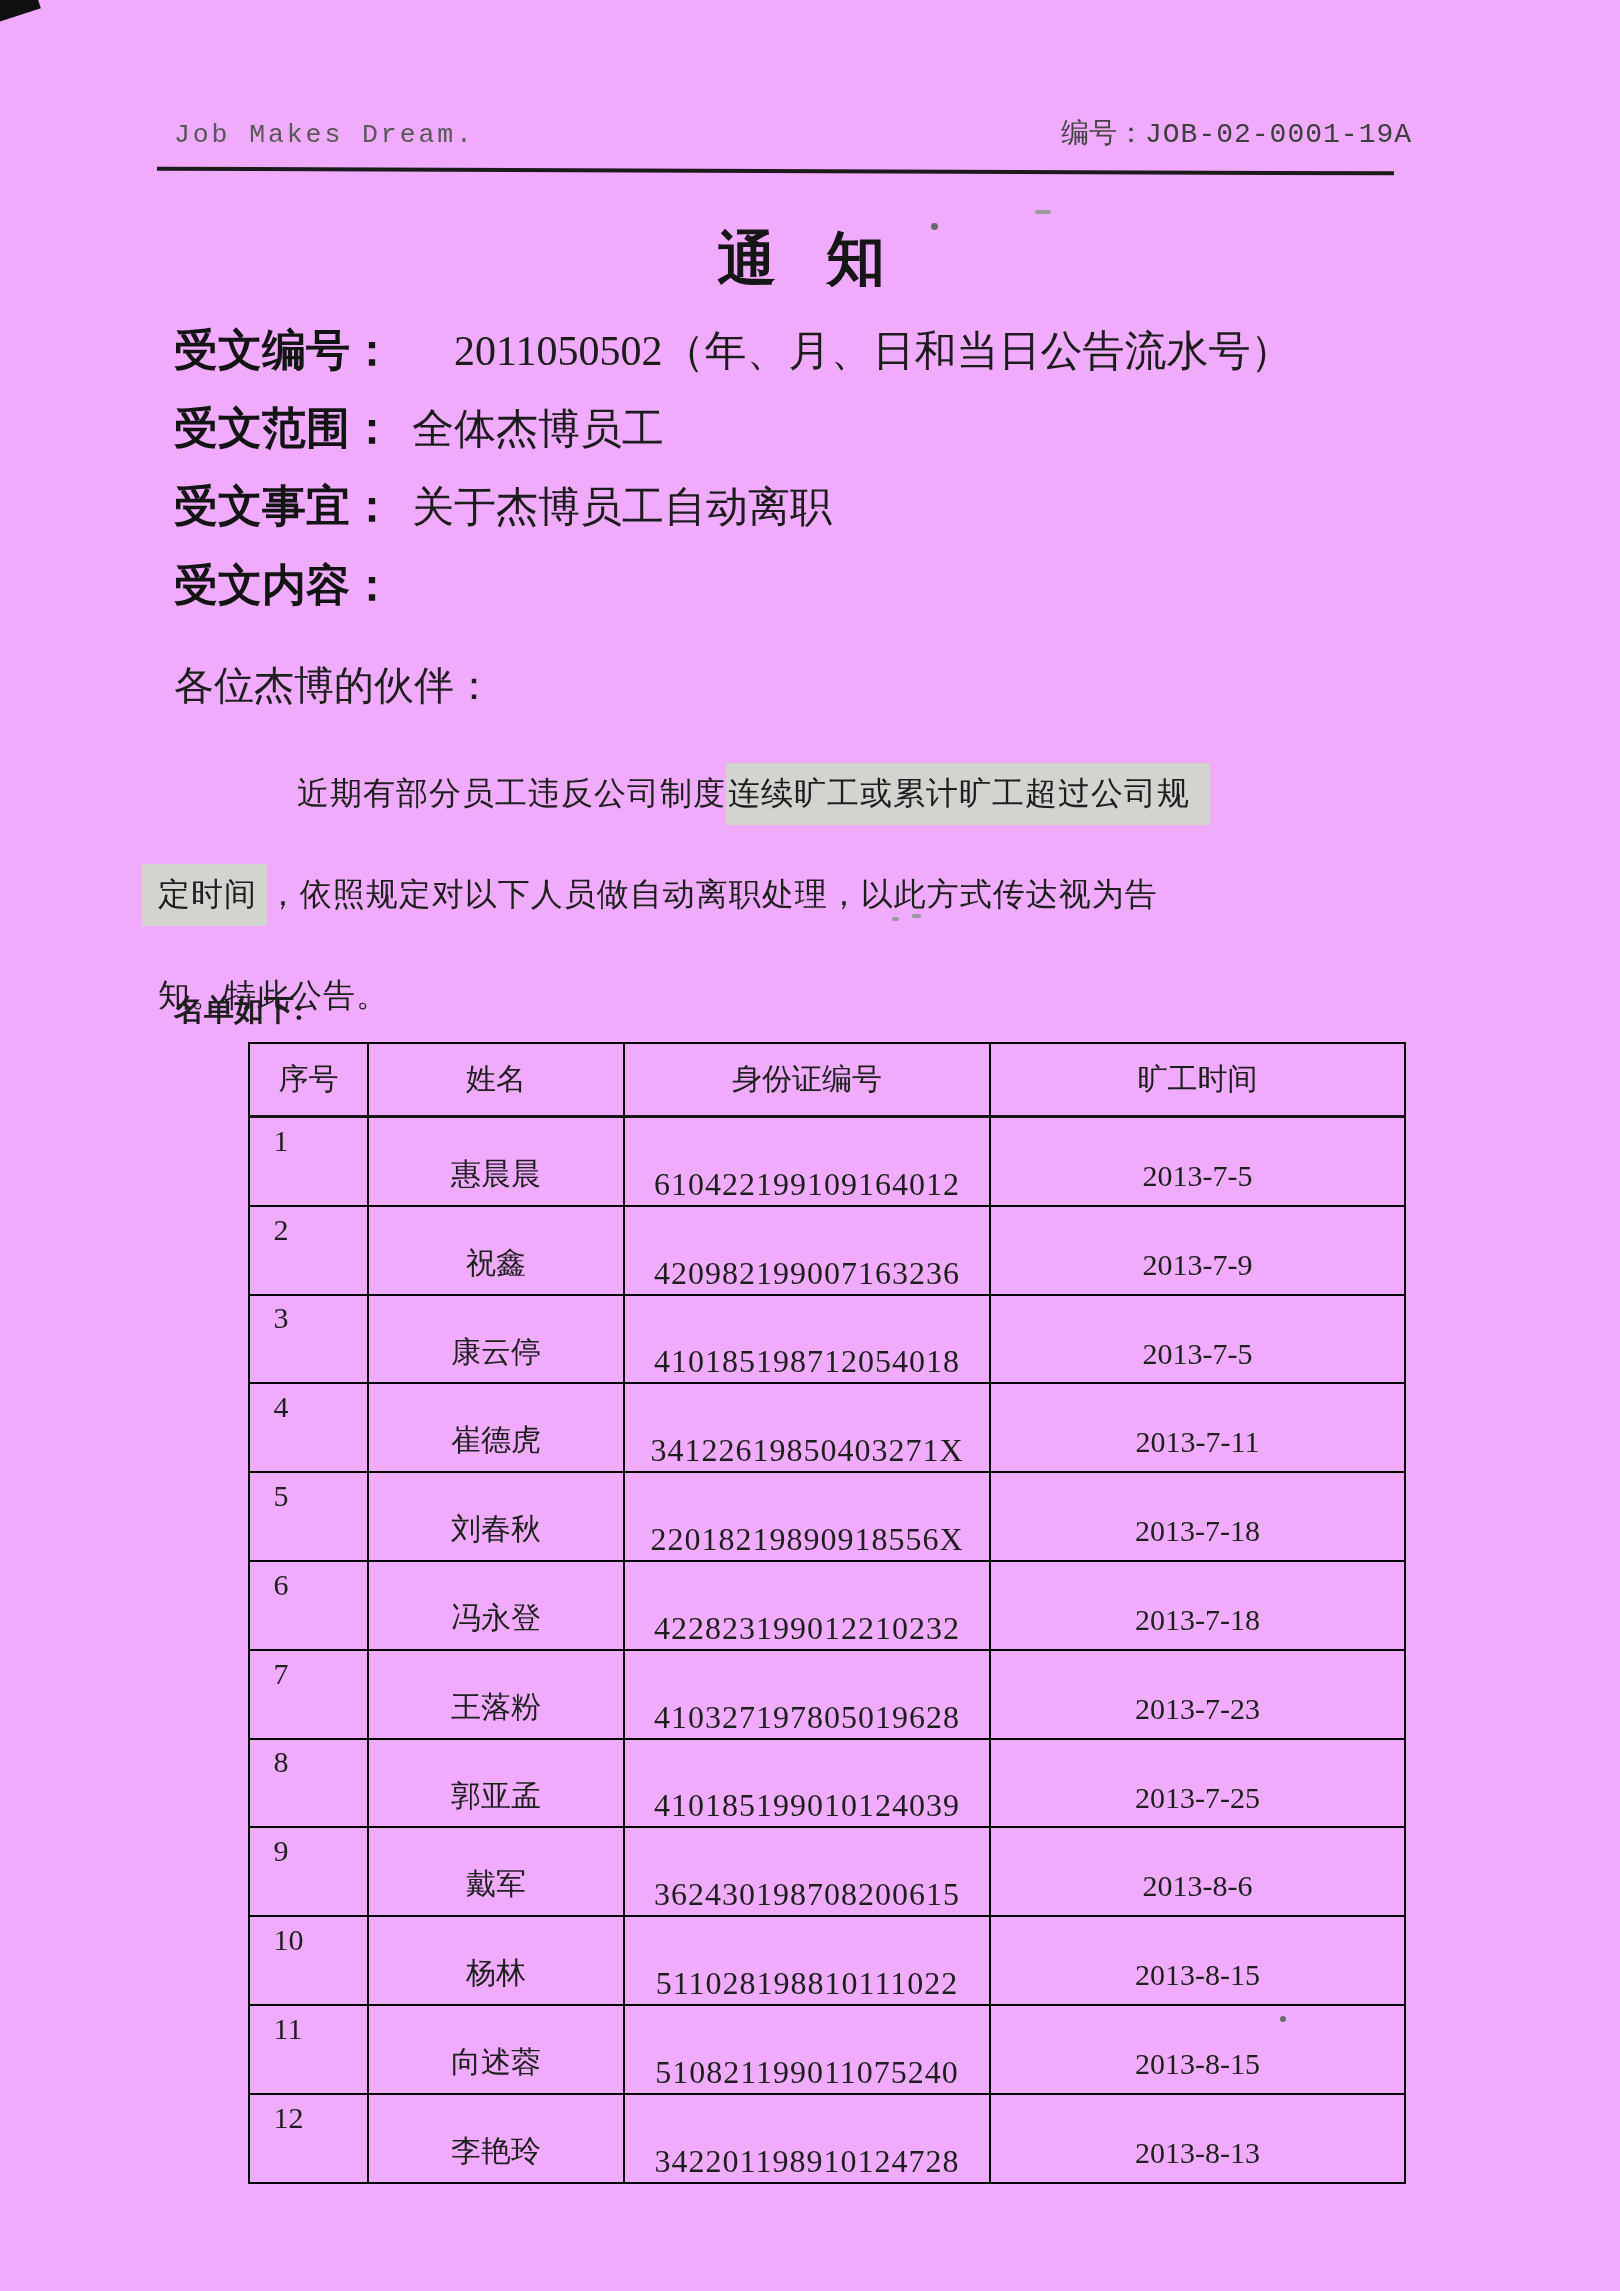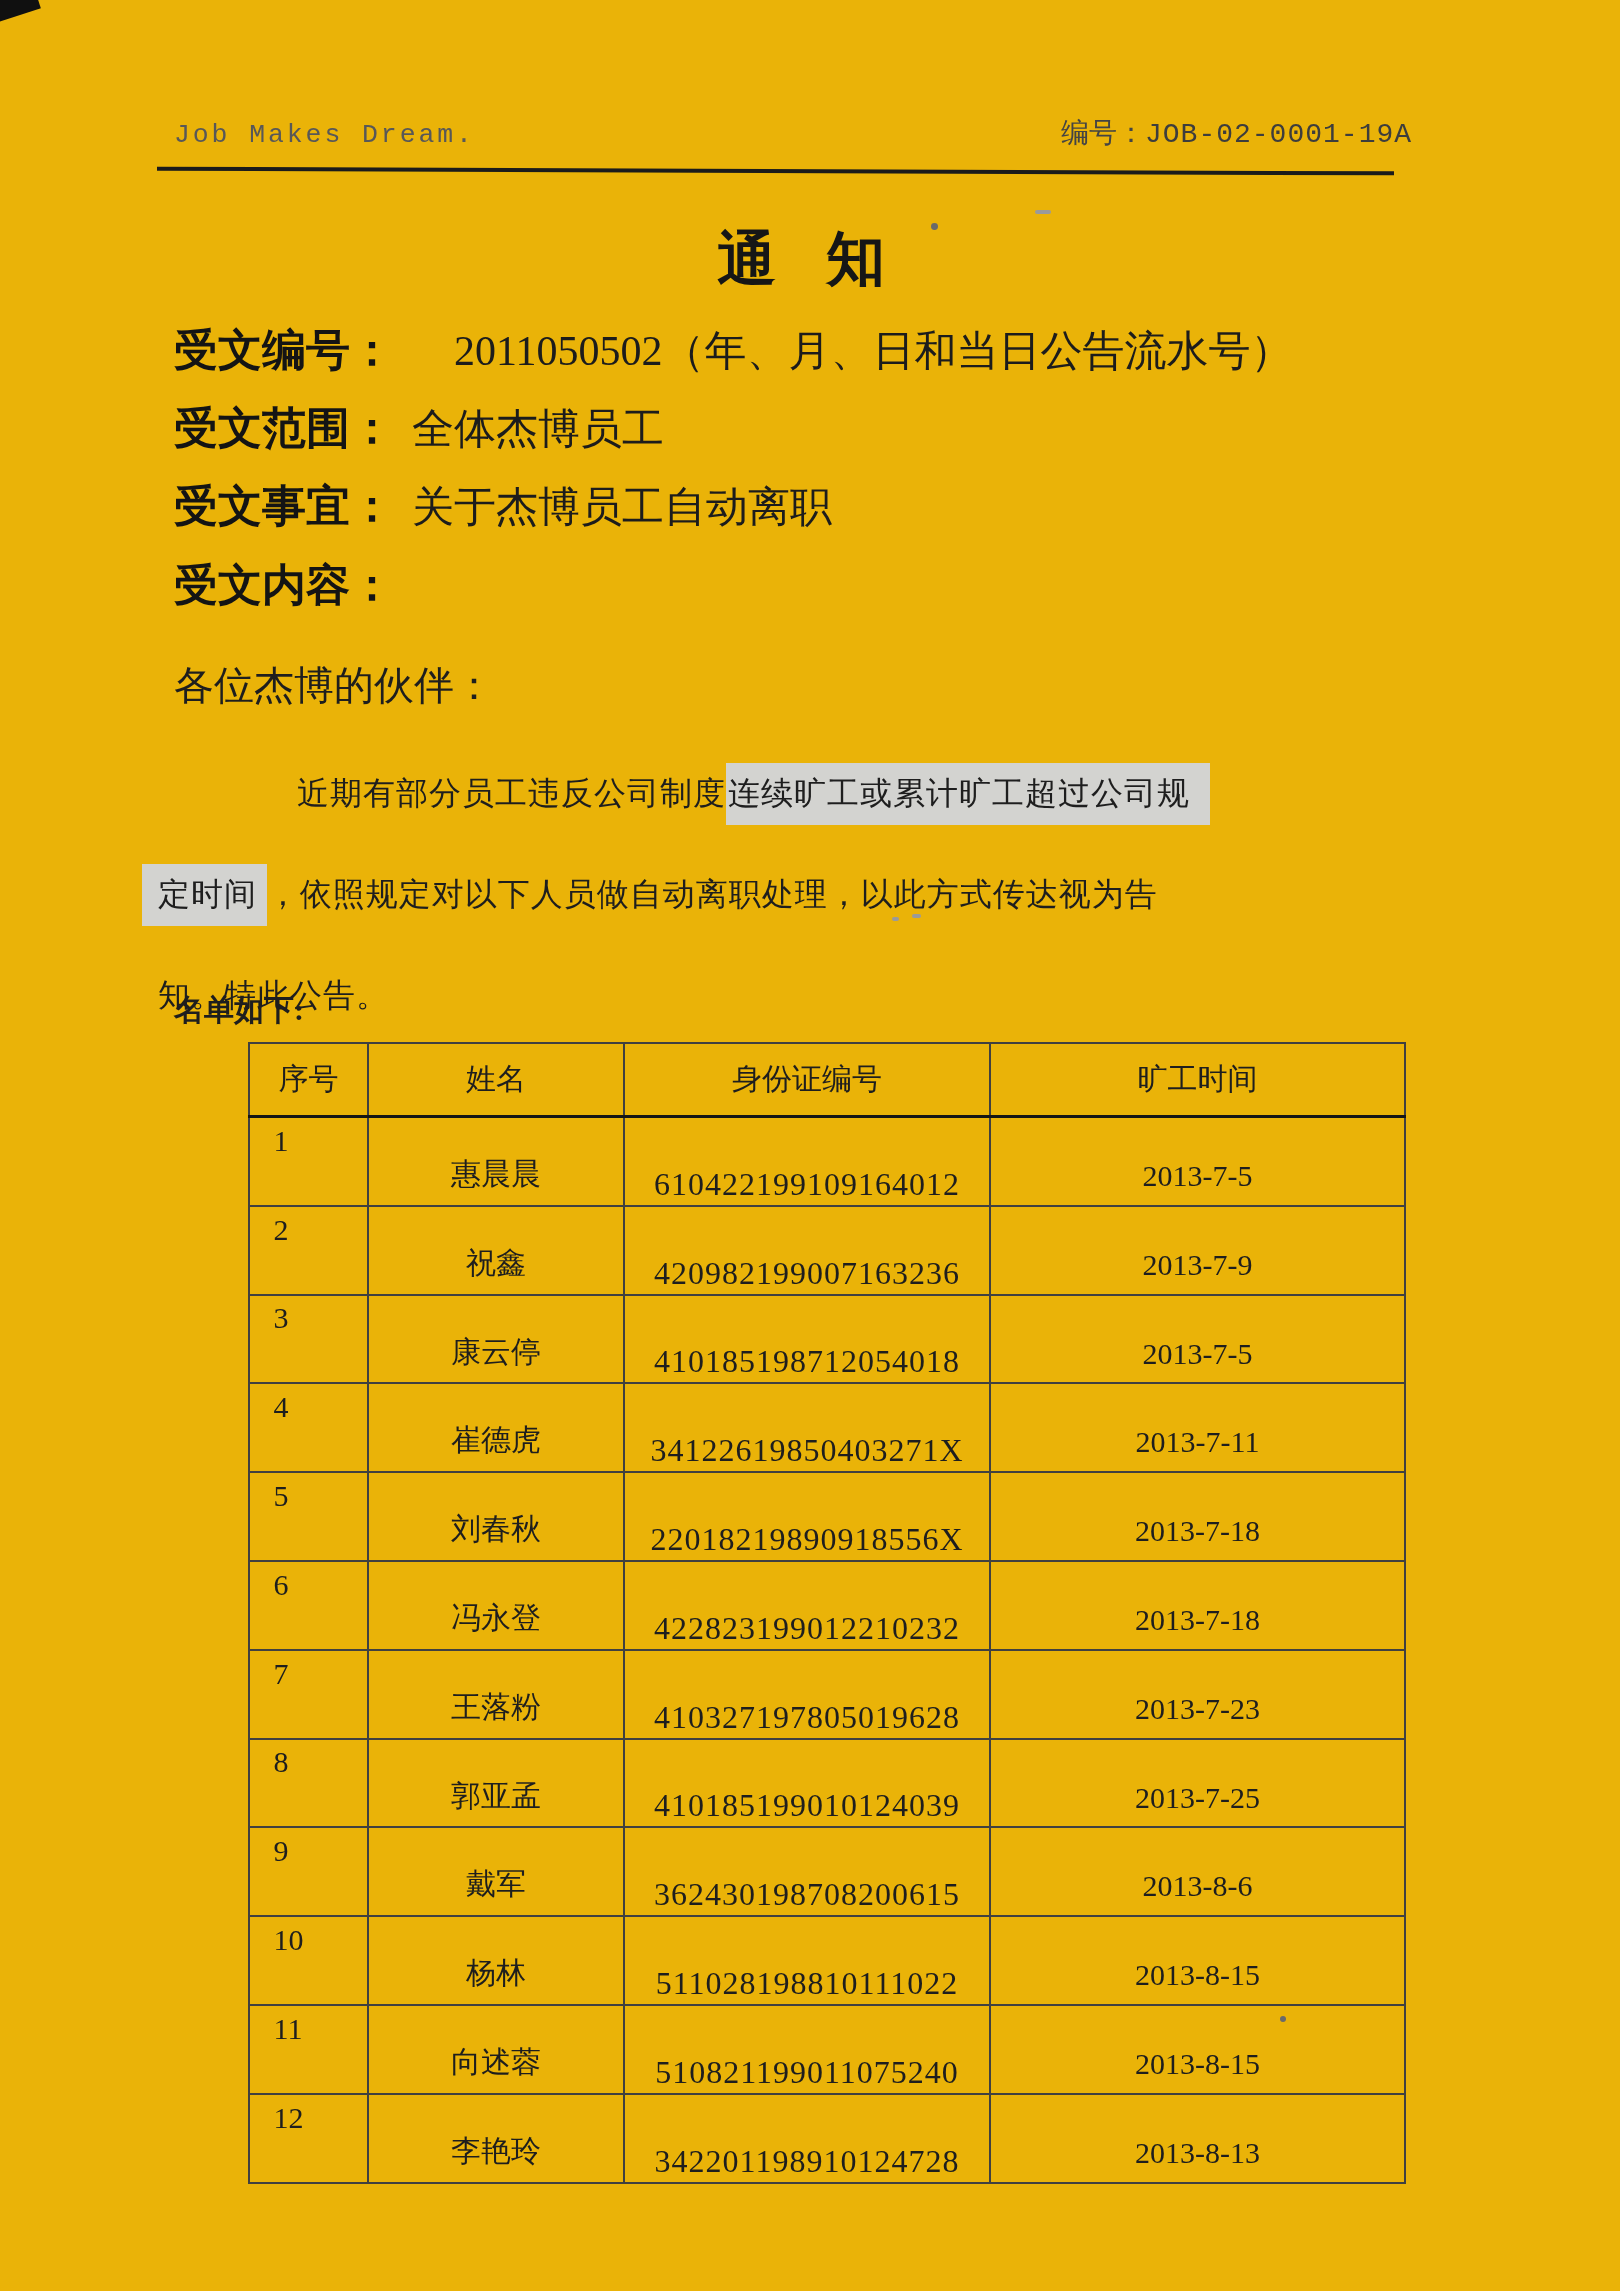--- a/index.html
+++ b/index.html
@@ -1,19 +1,19 @@
 <!DOCTYPE html>
 <html><head>
 <meta charset="utf-8">
 <style>
   html,body{margin:0;padding:0;background:#e8e8e6;}
   .page{
     position:relative;
     width:1620px;height:2292px;
-    background:#eab308;
+    background:#f0abfc;
     overflow:hidden;
     font-family:"Liberation Serif","DejaVu Serif",serif;
     color:#1e1e1e;
   }
   
   .corner-wedge{position:absolute;left:-13.7px;top:-15.7px;width:51px;height:33px;background:#101010;transform:rotate(-18deg);}
   .noise{position:absolute;background:#6a6a6a;border-radius:50%;}
   .noise.dash{border-radius:2px;background:#9a9a9a;}
   
   .hdr-left{
@@ -43,21 +43,21 @@
   .field.f0 .value{margin-left:60px;}
   
   .salutation{position:absolute;left:174px;top:658px;font-size:40px;}
   .para-line{position:absolute;left:158px;font-size:32px;white-space:nowrap;letter-spacing:1px;margin-top:40px;}
   .para-line .hl{background:#d3d3d0;padding:11.8px 3.9px 13.7px 2px;}
   .para-line.l0 .hl{padding-right:19.6px;}
   .para-line.l1 .hl{padding-left:15.7px;margin-left:-15.7px;padding-right:9.8px;}
   .list-label{position:absolute;left:174px;top:990px;font-size:30px;font-weight:700;}
   
   .roster{position:absolute;left:248px;top:1042px;border-collapse:collapse;table-layout:fixed;}
-  .roster th,.roster td{border:2px solid #404040;overflow:hidden;}
+  .roster th,.roster td{border:2px solid #000000;overflow:hidden;}
   .roster{border:2.9px solid #151515;}
   .roster th{
     height:69px;font-size:30px;font-weight:400;text-align:center;vertical-align:middle;
     border-bottom:3.9px solid #151515;
   }
   .roster td{height:74px;}
   td.c-idx{vertical-align:top;text-align:left;padding:5.9px 0 0 23.5px;font-size:30px;}
   td.c-name{vertical-align:bottom;text-align:center;padding-bottom:9.8px;font-size:30px;}
   td.c-cid{vertical-align:bottom;text-align:center;padding-bottom:2px;font-size:32px;letter-spacing:1px;}
   td.c-date{vertical-align:bottom;text-align:center;padding-bottom:11.8px;font-size:30px;}

